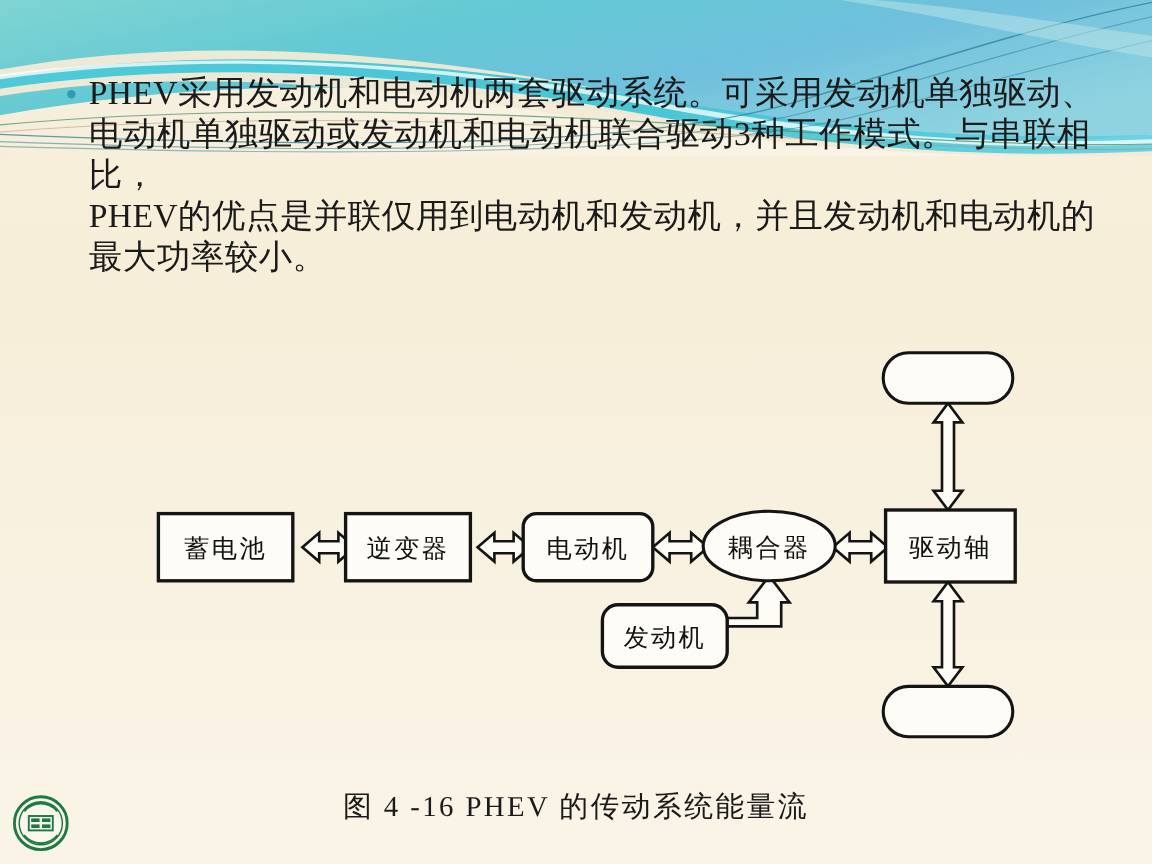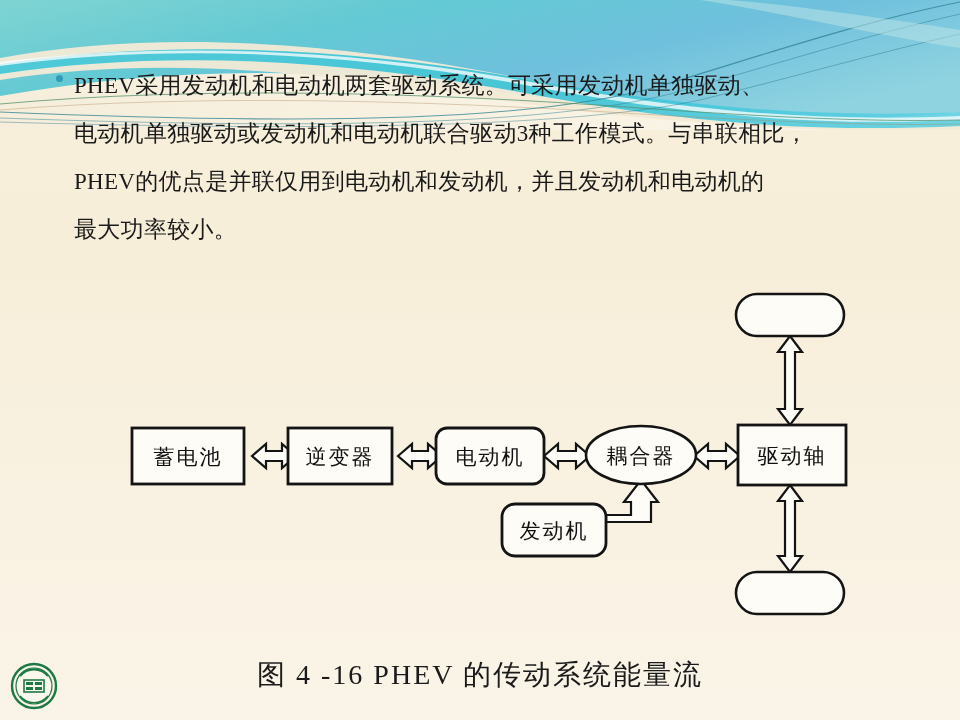--- a/index.html
+++ b/index.html
@@ -54,21 +54,21 @@
   .bullet-text {
     flex: 1 1 auto;
     color: #1a1a1a;
     font-size: 23px;
     line-height: 34px;
     letter-spacing: 0.3px;
     white-space: pre-line;
     font-family: "Liberation Serif", "DejaVu Serif", serif;
   }
   .bullet-text.lvl1 { font-size: 22px; line-height: 30px; }
-  .bullet-text.lvl2 { font-size: 23px; line-height: 48px; }
+  .bullet-text.lvl2 { font-size: 28px; line-height: 34px; }
 
   
   #diagram {
     position: absolute;
     left: 0;
     top: 270px;
     width: 792px;
     height: 370px;
   }
   #diagram svg { display: block; }
@@ -81,21 +81,21 @@
   }
 
   
   #caption {
     position: absolute;
     left: 0;
     top: 656px;
     width: 960px;
     text-align: center;
     font-family: "Liberation Serif", "DejaVu Serif", serif;
-    font-size: 28px;
+    font-size: 24px;
     color: #1a1a1a;
     letter-spacing: 2px;
   }
 
   
   #logo {
     position: absolute;
     left: 10px;
     top: 662px;
     width: 48px;

